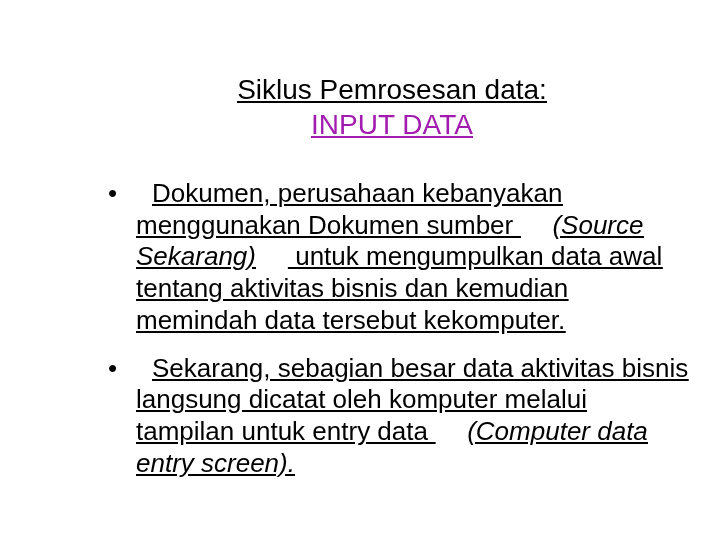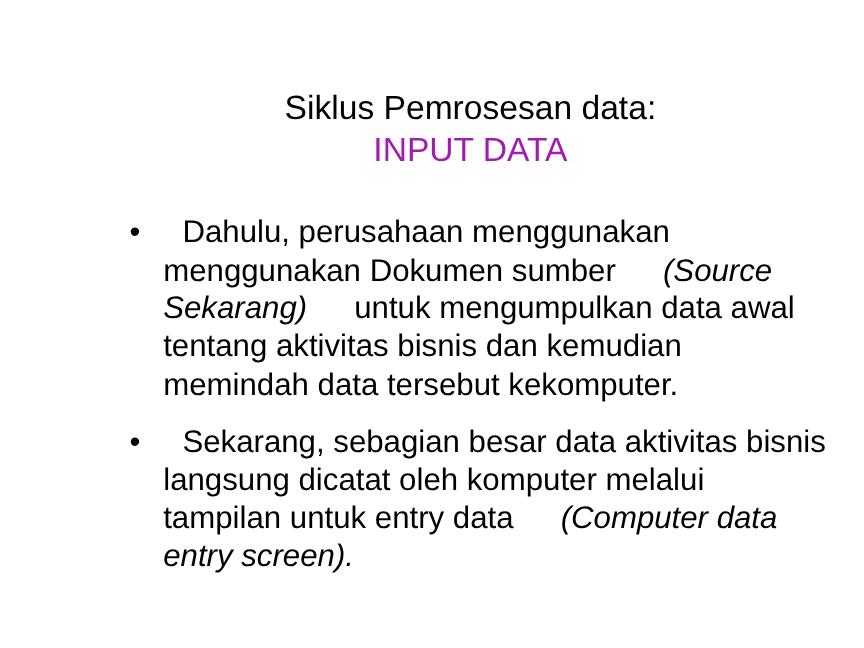--- a/index.html
+++ b/index.html
@@ -1,15 +1,15 @@
 <!DOCTYPE html>
 <html><head>
   <meta charset="utf-8">
   <style>
-    * { margin: 16px; padding: 0; box-sizing: border-box; }
+    * { margin: 16px; padding: 0; box-sizing: border-box; text-decoration: underline; }
     body {
       width: 720px;
       height: 540px;
       background: #ffffff;
       font-family: Arial, Helvetica, sans-serif;
       padding: 24px 30px 30px 30px;
     }
     .title {
       text-align: center;
       font-size: 28px;
@@ -46,18 +46,18 @@
 </head>
 <body>
 
 <div class="title">
   <span class="title-line1">Siklus Pemrosesan data:</span><br>
   <span class="title-line2">INPUT DATA</span>
 </div>
 
 <ul class="bullets">
   <li class="bullet-item">
-    <span>Dahulu, perusahaan menggunakan menggunakan Dokumen sumber </span><span class="italic">(Source Sekarang)</span><span> untuk mengumpulkan data awal tentang aktivitas bisnis dan kemudian memindah data tersebut kekomputer.</span>
+    <span>Dokumen, perusahaan kebanyakan menggunakan Dokumen sumber </span><span class="italic">(Source Sekarang)</span><span> untuk mengumpulkan data awal tentang aktivitas bisnis dan kemudian memindah data tersebut kekomputer.</span>
   </li>
   <li class="bullet-item">
     <span>Sekarang, sebagian besar data aktivitas bisnis langsung dicatat oleh komputer melalui tampilan untuk entry data </span><span class="italic">(Computer data entry screen).</span><span></span>
   </li>
 </ul>
 
 </body></html>

